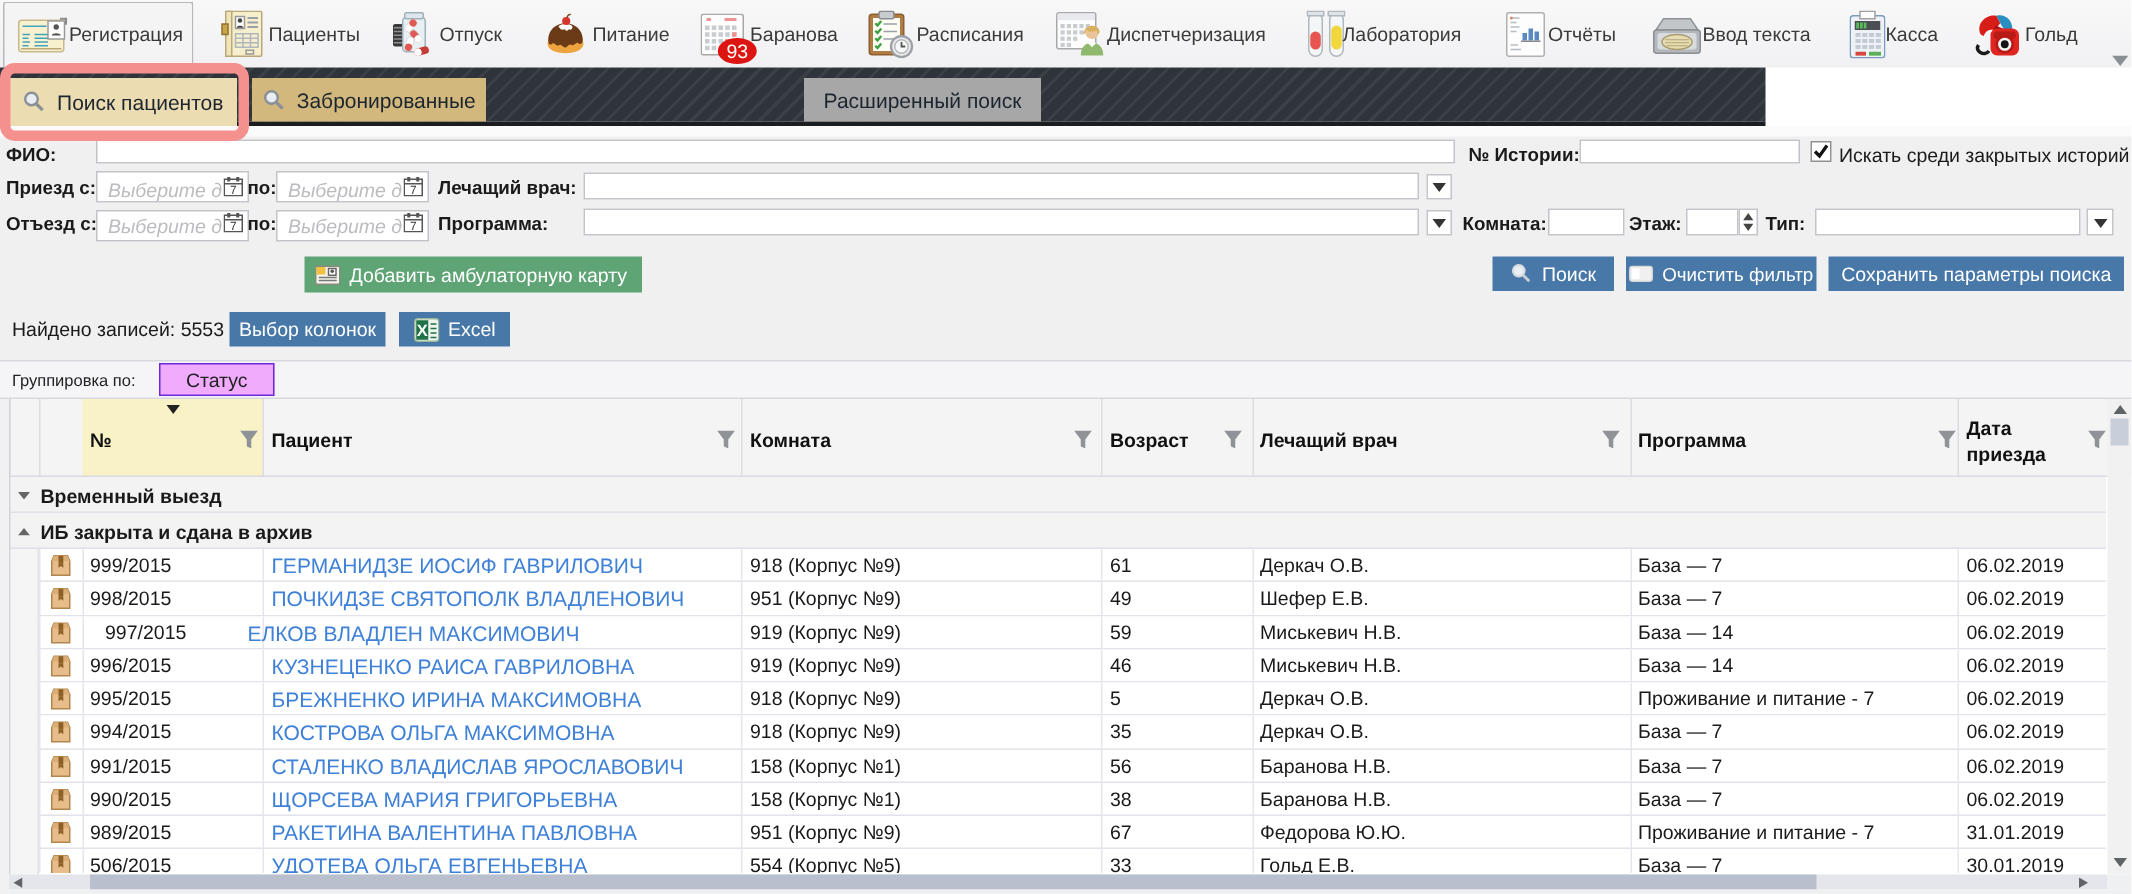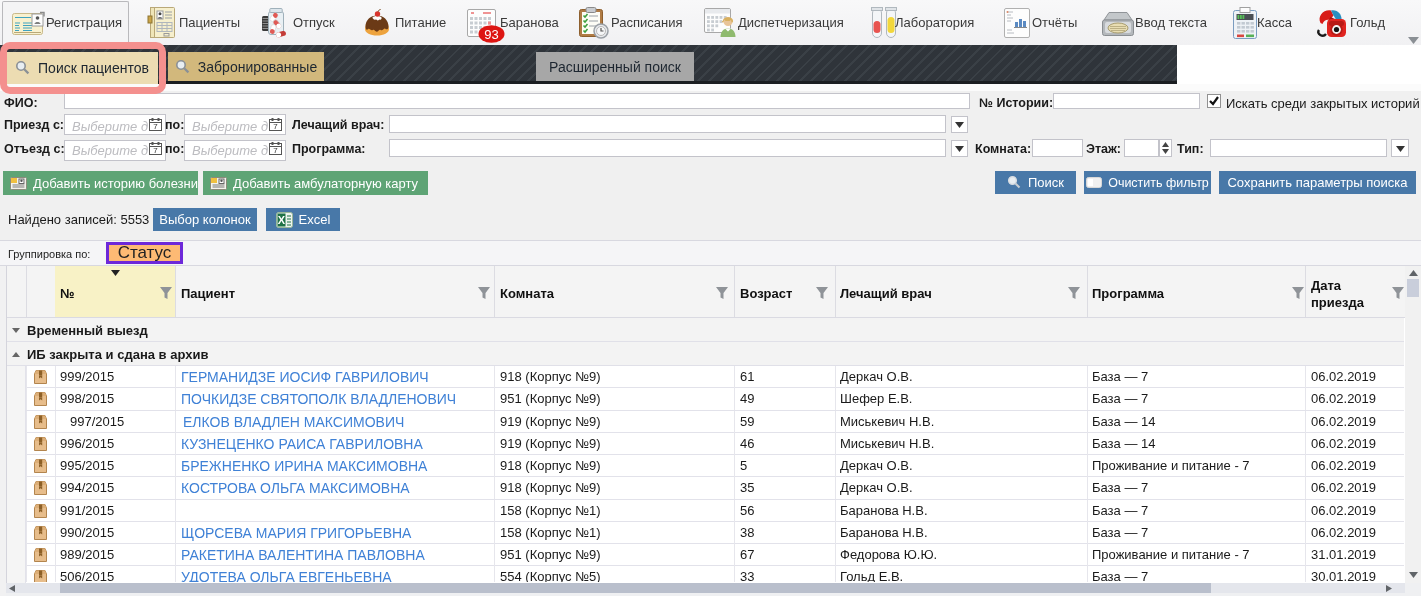--- a/index.html
+++ b/index.html
@@ -363,29 +363,20 @@
         </svg>
       </div>
 <div class="flabel" style="left:1177px;top:51px">Тип:</div>
 <input class="finput" style="left: 1210px; top: 48px; width: 177px; height: 18px;">
 <div class="drop" style="left:1391px;top:48px;width:18px;height:18px">
         <svg width="9" height="6" viewBox="0 0 9 6" style="position:absolute;left:4px;top:6px">
           <path d="M0 0h9L4.5 6z" fill="#333"></path>
         </svg>
       </div>
 
-<div class="gbtn" style="left:3px;width:195px"><svg class="gicon" width="17" height="15" viewBox="0 0 17 15" style="margin:0 6px 0 7px">
-          <rect x="0.5" y="1.5" width="16" height="12" rx="1" fill="#f4f4ee" stroke="#8a8a7a"></rect>
-          <path d="M1 2 h6 v5 h-6 z" fill="#f0c040"></path>
-          <g stroke="#777" stroke-width="1">
-            <path d="M2.5 9h12M2.5 11h12"></path>
-          </g>
-          <rect x="9" y="3" width="5" height="4.5" fill="#fff" stroke="#666"></rect>
-          <circle cx="11.5" cy="4.8" r="1.2" fill="#555"></circle>
-        </svg>Добавить историю болезни</div>
 <div class="gbtn" style="left:203px;width:225px"><svg class="gicon" width="17" height="15" viewBox="0 0 17 15" style="margin:0 6px 0 7px">
           <rect x="0.5" y="1.5" width="16" height="12" rx="1" fill="#f4f4ee" stroke="#8a8a7a"></rect>
           <path d="M1 2 h6 v5 h-6 z" fill="#f0c040"></path>
           <g stroke="#777" stroke-width="1">
             <path d="M2.5 9h12M2.5 11h12"></path>
           </g>
           <rect x="9" y="3" width="5" height="4.5" fill="#fff" stroke="#666"></rect>
           <circle cx="11.5" cy="4.8" r="1.2" fill="#555"></circle>
         </svg>Добавить амбулаторную карту</div>
 <div class="bbtn" style="left:995px;top:80px;width:81px;height:23px"><svg width="15" height="15" viewBox="0 0 15 15" style="margin-right:6px">
@@ -404,21 +395,21 @@
           <rect x="0.5" y="0.5" width="16" height="15" rx="2" fill="#eef4ee" stroke="#9ab89a"></rect>
           <rect x="1.5" y="1.5" width="8" height="13" fill="#1f7246"></rect>
           <text x="5.5" y="12" font-size="11" font-weight="bold" fill="#fff" text-anchor="middle" font-family="Liberation Sans">X</text>
           <g stroke="#1f7246" stroke-width="1">
             <path d="M11 4h4M11 7h4M11 10h4M11 13h4"></path>
           </g>
         </svg>Excel</div>
 </div>
 <div id="groupbar">
 <div style="position:absolute;left:8px;top:7px;font-size:11px;color:#222">Группировка по:</div>
-<div style="position:absolute;left:106px;top:1px;width:77px;height:22px;background:#fdba74;border:3px solid #6d28d9;font-size:17px;display:flex;align-items:center;justify-content:center;color:#222">Статус</div>
+<div style="position:absolute;left:106px;top:1px;width:77px;height:22px;background:#f0abfc;border:1px solid #6d28d9;font-size:13px;display:flex;align-items:center;justify-content:center;color:#222">Статус</div>
 </div>
 <div id="thead">
 <div class="hsep" style="left:6px"></div>
 <div class="hsep" style="left:26px"></div>
 <div style="position:absolute;left:55px;top:0;width:120px;height:52px;background:#f8f2c6"></div>
 <svg style="position:absolute;left:111px;top:4px" width="9" height="6" viewBox="0 0 9 6">
         <path d="M0 0h9L4.5 6z" fill="#222"></path>
       </svg>
 <div class="hlabel" style="left:60px;top:20px">№</div>
 <svg class="funnel" style="left:160px;top:21px" viewBox="0 0 12 12">
@@ -524,21 +515,21 @@
         <i class="vsep" style="left:829px"></i>
         <i class="vsep" style="left:1081px"></i>
         <i class="vsep" style="left:1299px"></i>
         <svg style="position:absolute;left:26px;top:3px" width="17" height="16" viewBox="0 0 17 16">
           <path d="M2.5 5 L4 1.5 h9 L14.5 5 v9.5 h-12 z" fill="#e7bd8b" stroke="#b3854e"></path>
           <path d="M2.5 5 L4 1.5 h9 L14.5 5 z" fill="#dcae77"></path>
           <rect x="7" y="1.5" width="3.2" height="5" fill="#8d6027"></rect>
           <path d="M7 6.5 h3.2 v3 l-1.6 -1.2 l-1.6 1.2 z" fill="#8d6027"></path>
         </svg>
 <span class="dcell" style="left:64px">997/2015</span>
-<span class="dcell name" style="left:177px">ЕЛКОВ ВЛАДЛЕН МАКСИМОВИЧ</span>
+<span class="dcell name" style="left:159px">ЕЛКОВ ВЛАДЛЕН МАКСИМОВИЧ</span>
 <span class="dcell" style="left:494px">919 (Корпус №9)</span>
 <span class="dcell" style="left:728px;left:734px">59</span>
 <span class="dcell" style="left:834px">Миськевич Н.В.</span>
 <span class="dcell" style="left:1086px">База — 14</span>
 <span class="dcell" style="left:1305px">06.02.2019</span>
 </div>
 <div class="drow" style="top:432.75px;height:22.25px">
         <i class="vsep" style="left:20px"></i>
         <i class="vsep" style="left:49px"></i>
         <i class="vsep" style="left:169px"></i>
@@ -616,20 +607,21 @@
         <i class="vsep" style="left:829px"></i>
         <i class="vsep" style="left:1081px"></i>
         <i class="vsep" style="left:1299px"></i>
         <svg style="position:absolute;left:26px;top:3px" width="17" height="16" viewBox="0 0 17 16">
           <path d="M2.5 5 L4 1.5 h9 L14.5 5 v9.5 h-12 z" fill="#e7bd8b" stroke="#b3854e"></path>
           <path d="M2.5 5 L4 1.5 h9 L14.5 5 z" fill="#dcae77"></path>
           <rect x="7" y="1.5" width="3.2" height="5" fill="#8d6027"></rect>
           <path d="M7 6.5 h3.2 v3 l-1.6 -1.2 l-1.6 1.2 z" fill="#8d6027"></path>
         </svg>
 <span class="dcell" style="left:54px">991/2015</span>
+<span class="dcell name" style="left:175px">СТАЛЕНКО ВЛАДИСЛАВ ЯРОСЛАВОВИЧ</span>
 <span class="dcell" style="left:494px">158 (Корпус №1)</span>
 <span class="dcell" style="left:728px;left:734px">56</span>
 <span class="dcell" style="left:834px">Баранова Н.В.</span>
 <span class="dcell" style="left:1086px">База — 7</span>
 <span class="dcell" style="left:1305px">06.02.2019</span>
 </div>
 <div class="drow" style="top:521.75px;height:22.25px">
         <i class="vsep" style="left:20px"></i>
         <i class="vsep" style="left:49px"></i>
         <i class="vsep" style="left:169px"></i>

